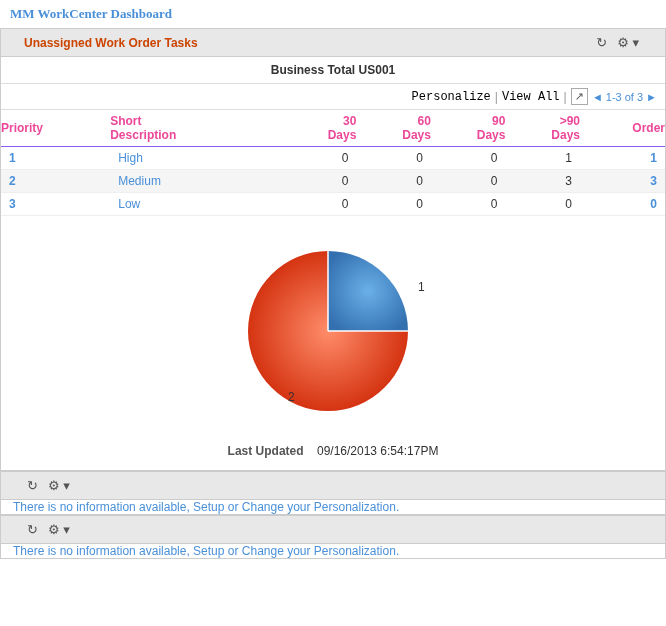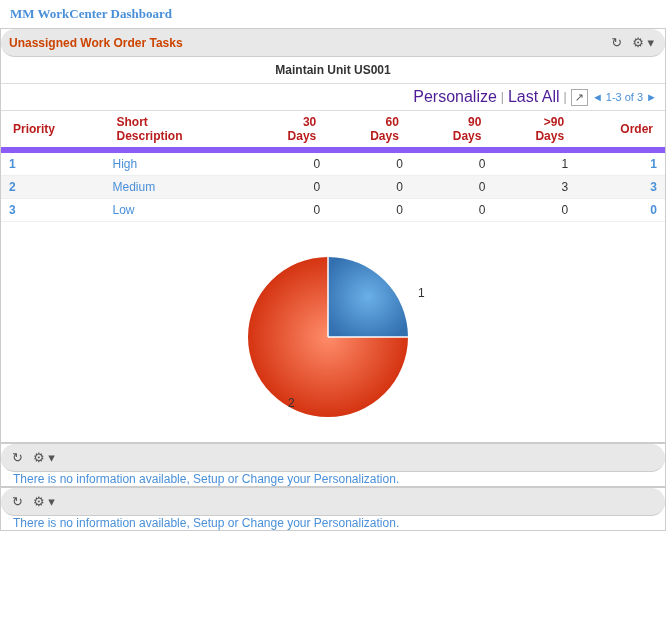--- a/index.html
+++ b/index.html
@@ -25,23 +25,22 @@
     .panel {
       border: 1px solid #ccc;
       margin-bottom: 0;
     }
 
     .panel-header {
       display: flex;
       align-items: center;
       justify-content: space-between;
       background: #e8e8e8;
-      padding: 5px 8px;
+      padding: 5px 23px;
       border-bottom: 1px solid #ccc;
-      border-radius: 14px;
     }
 
     .panel-header-title {
       color: #cc4400;
       font-size: 12px;
       font-weight: bold;
     }
 
     .panel-header-actions {
       display: flex;
@@ -79,23 +78,24 @@
     .toolbar-row {
       display: flex;
       align-items: center;
       justify-content: flex-end;
       padding: 4px 8px;
       border-bottom: 1px solid #ddd;
       gap: 4px;
     }
 
     .toolbar-row a {
-      color: #4c1d95;
+      color: #000000;
       text-decoration: none;
-      font-size: 16px;
+      font-size: 12px;
+      font-family: Liberation Mono, monospace;
     }
 
     .toolbar-row .separator {
       color: #999;
     }
 
     .toolbar-row .export-icon {
       border: 1px solid #aaa;
       padding: 1px 3px;
       font-size: 11px;
@@ -116,25 +116,25 @@
     }
 
     
     .data-table {
       width: 100%;
       border-collapse: collapse;
       font-size: 12px;
     }
 
     .data-table th {
-      color: #b91c1c;
-      font-weight: bold;
-      padding: 4px 12px;
+      color: #ec4899;
+      font-weight: bold;
+      padding: 4px 0;
       text-align: left;
-      border-bottom: 6px solid #8b5cf6;
+      border-bottom: 1px solid #8b5cf6;
       white-space: nowrap;
     }
 
     .data-table th.right {
       text-align: right;
     }
 
     .data-table td {
       padding: 4px 8px;
       border-bottom: 1px solid #eee;
@@ -211,28 +211,28 @@
 <div class="panel">
   <div class="panel-header">
     <span class="panel-header-title">Unassigned Work Order Tasks</span>
     <div class="panel-header-actions">
       <button class="icon-btn">↻</button>
       <button class="icon-btn">⚙ <span>▾</span></button>
     </div>
   </div>
 
   <div class="business-unit-bar">
-    <span>Maintain Unit</span>
+    <span>Business Total</span>
     <span class="bu-value">US001</span>
   </div>
 
   <div class="toolbar-row">
     <a href="#">Personalize</a>
     <span class="separator">|</span>
-    <a href="#">Last All</a>
+    <a href="#">View All</a>
     <span class="separator">|</span>
     <span class="export-icon">↗</span>
     <div class="pagination">
       <span>◄</span>
       <span>1-3 of 3</span>
       <span>►</span>
     </div>
   </div>
 
   <table class="data-table">
@@ -299,20 +299,25 @@
 
         <line x1="95" y1="95" x2="95" y2="15" stroke="white" stroke-width="1.5"></line>
         <line x1="95" y1="95" x2="175" y2="95" stroke="white" stroke-width="1.5"></line>
 
         <text x="185" y="55" font-size="12" fill="#333">1</text>
         <text x="55" y="165" font-size="12" fill="#333">2</text>
       </svg>
     </div>
   </div>
 
+  <div class="last-updated">
+    <span class="label">Last Updated</span>
+    &nbsp;&nbsp;
+    <span>09/16/2013  6:54:17PM</span>
+  </div>
 </div>
 
 <div class="panel" style="border-top: 1px solid #ccc;">
   <div class="panel-header">
     <div class="panel-header-actions">
       <button class="icon-btn">↻</button>
       <button class="icon-btn">⚙ <span>▾</span></button>
     </div>
   </div>
   <div class="info-message">There is no information available, Setup or Change your Personalization.</div>

